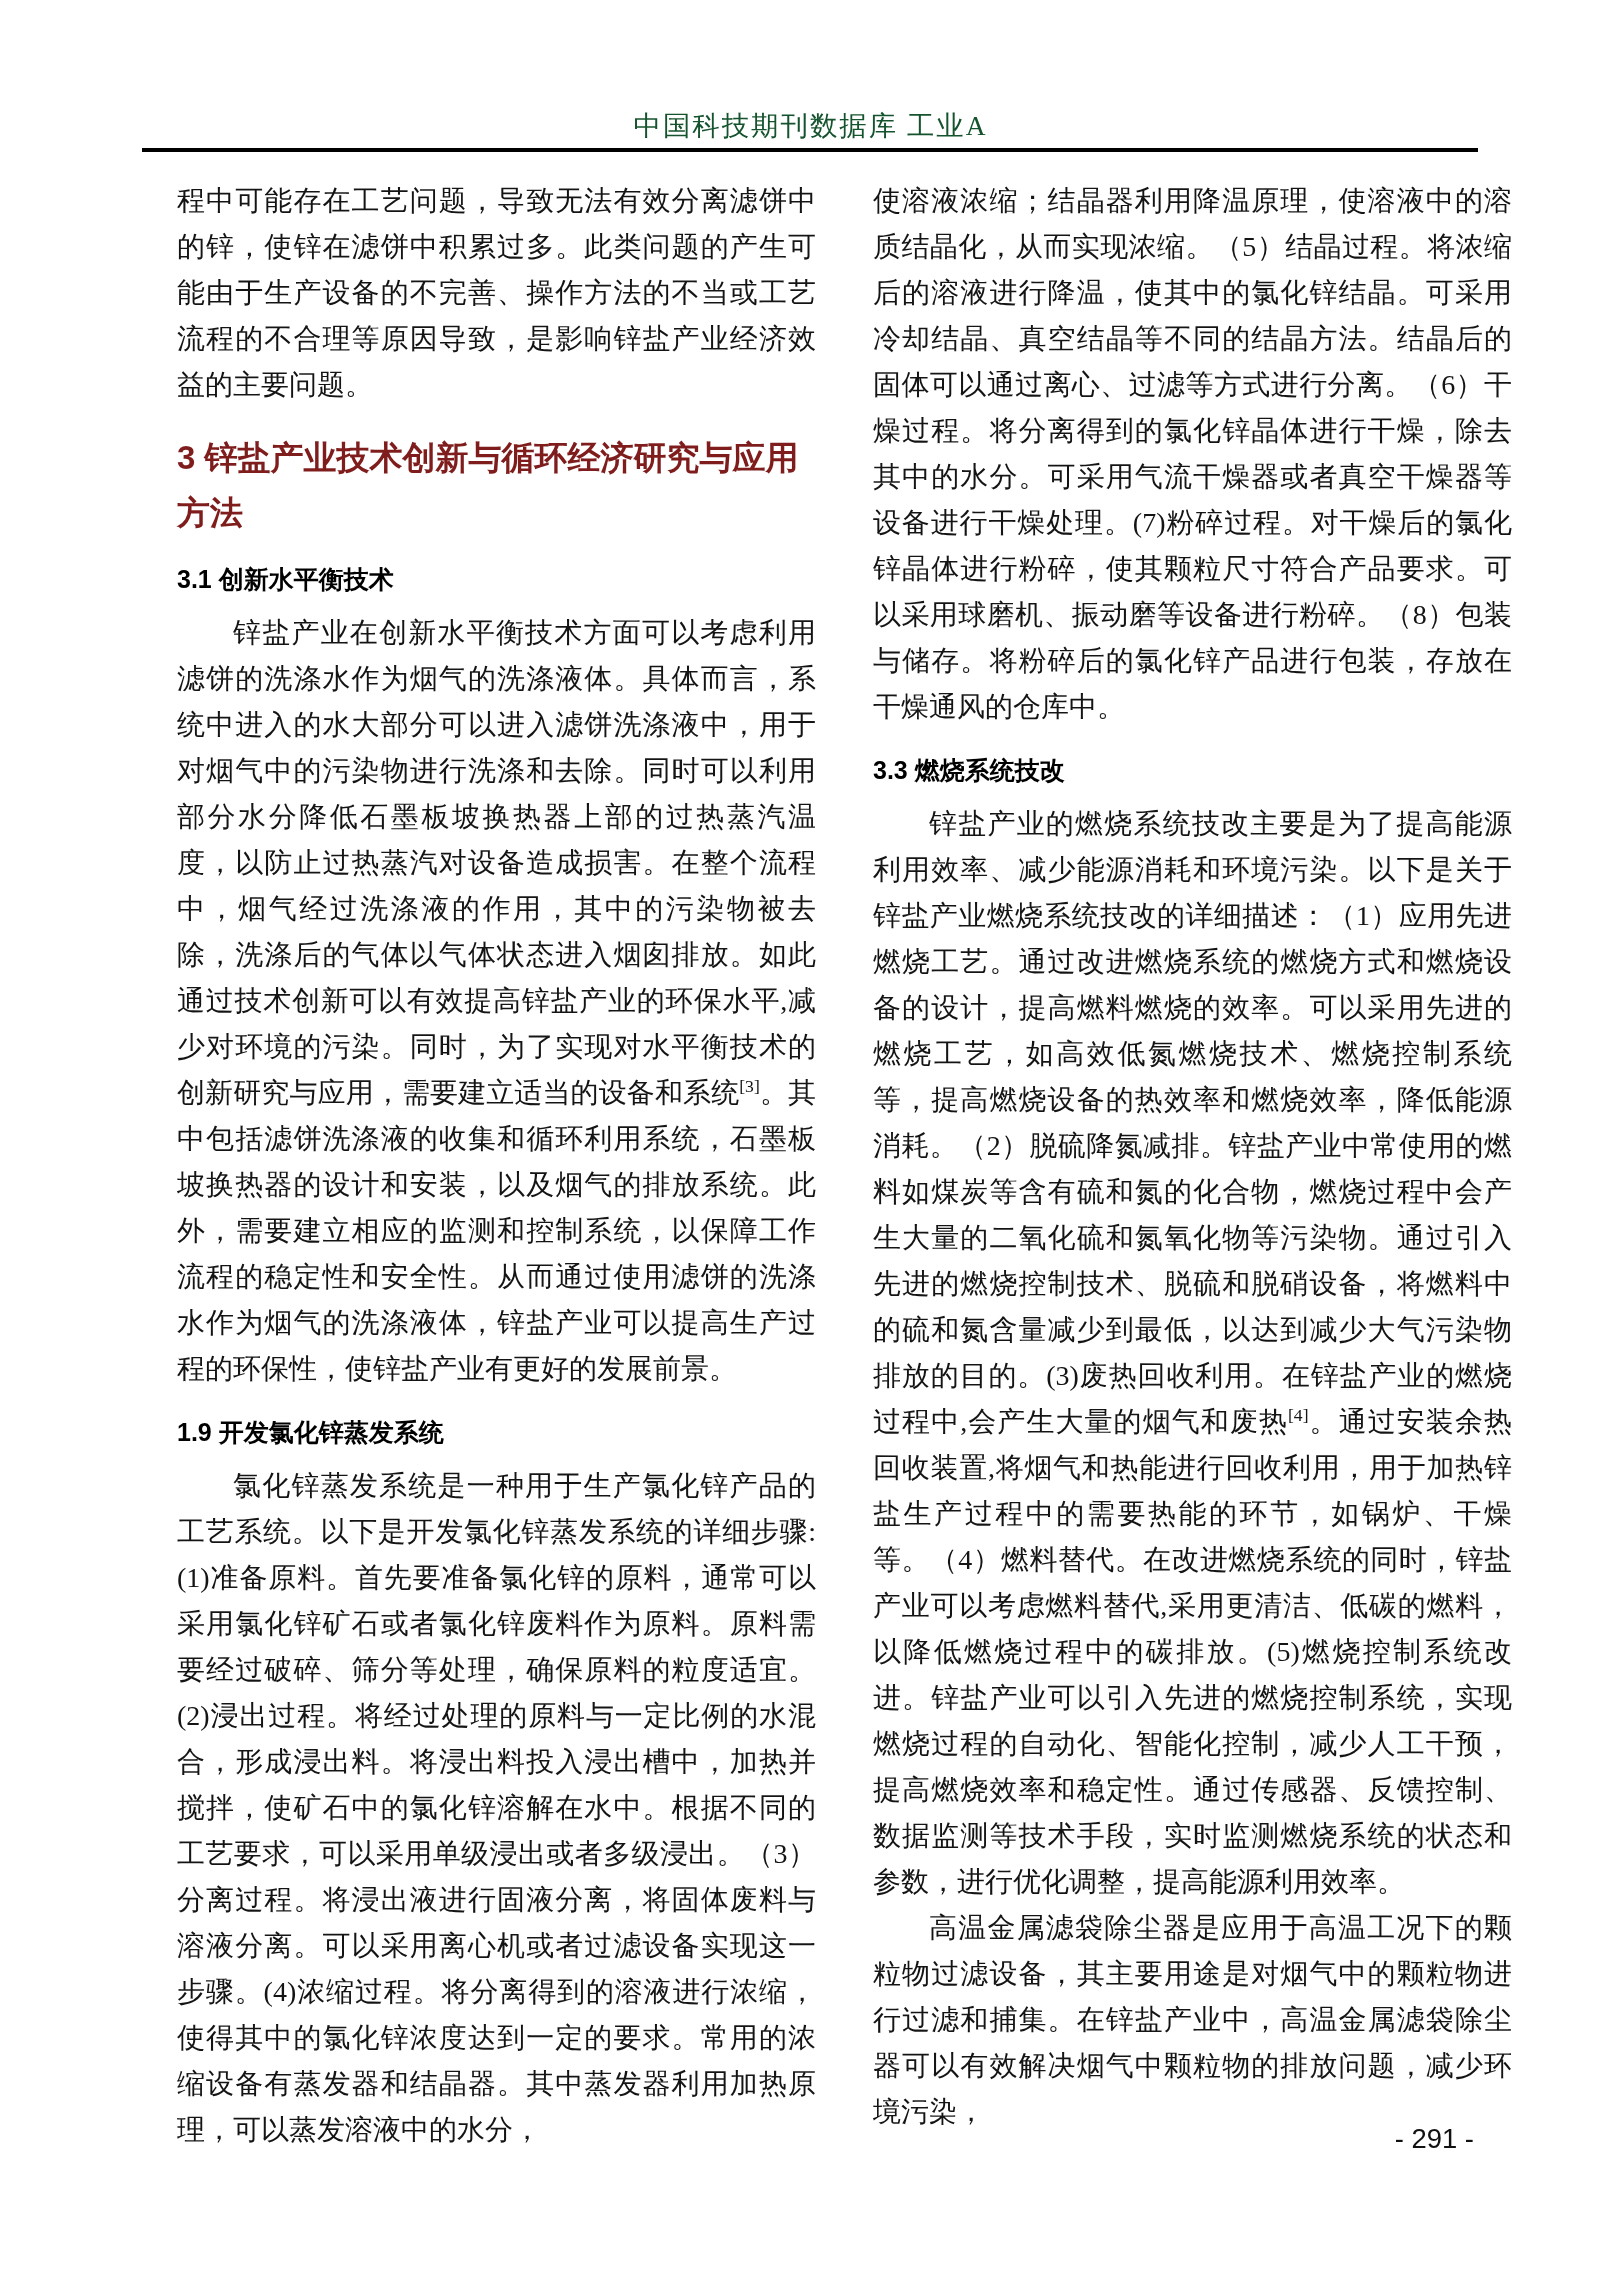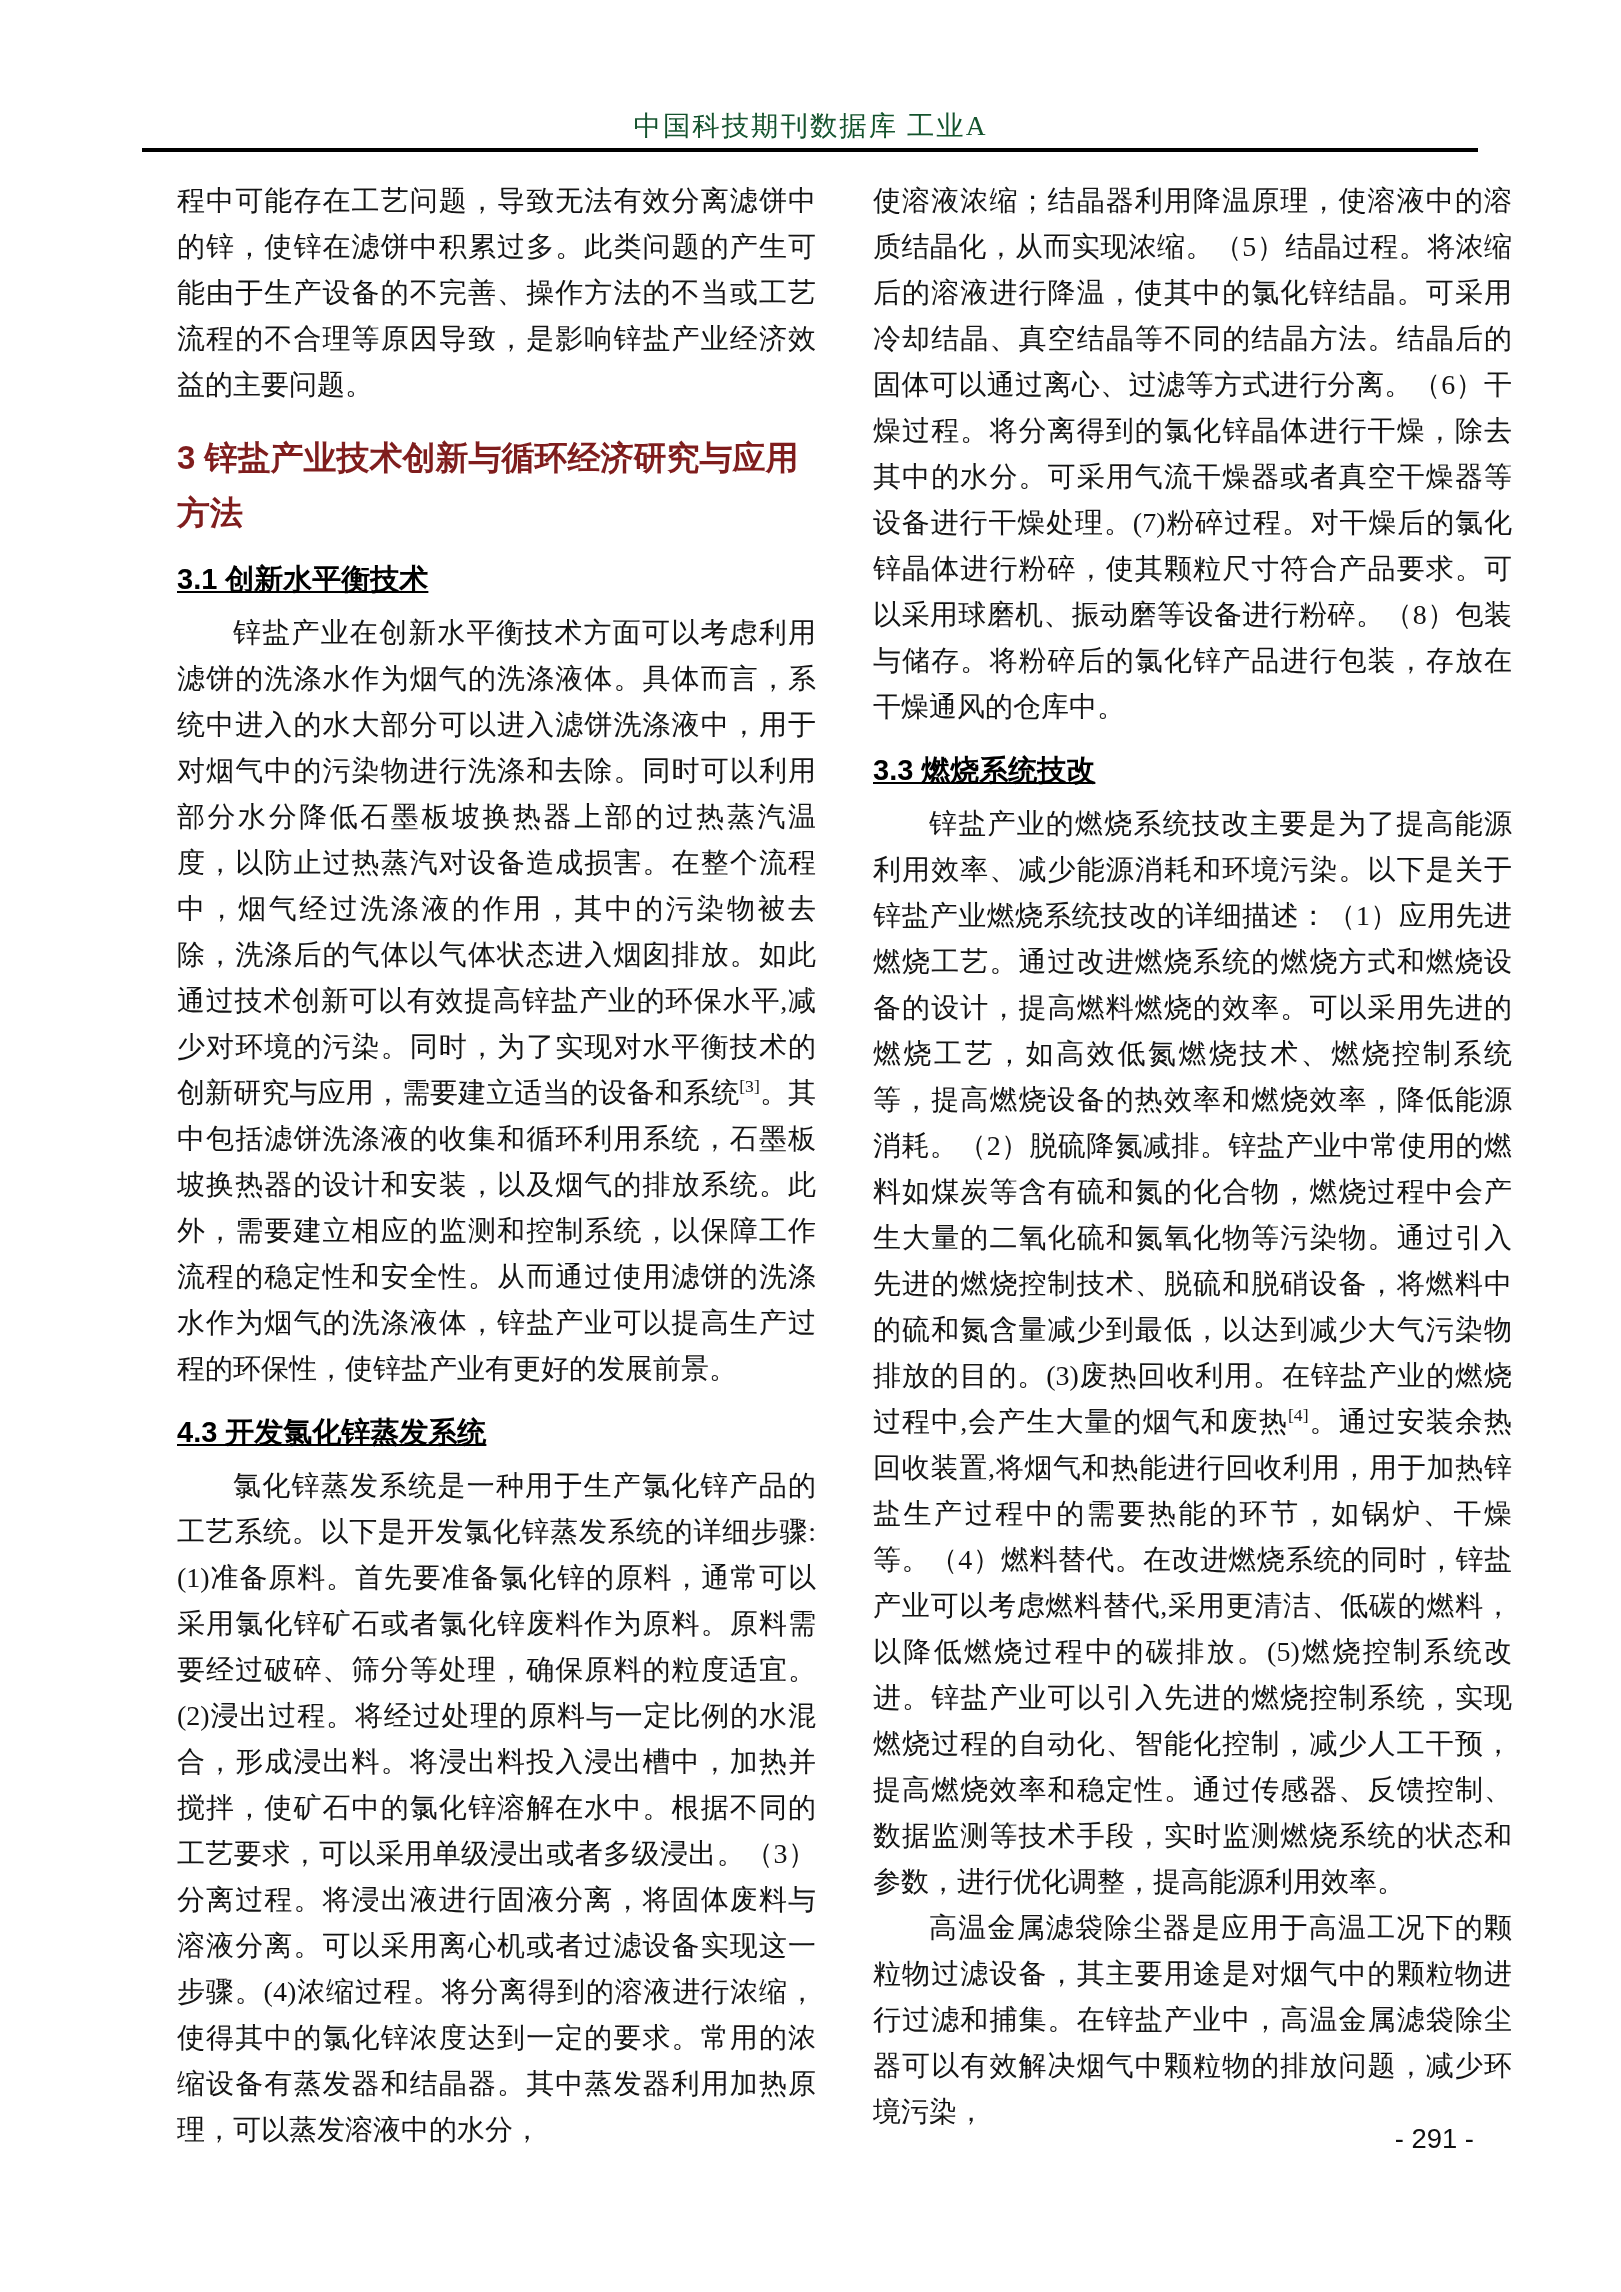--- a/index.html
+++ b/index.html
@@ -48,27 +48,26 @@
     font-family: "Liberation Sans", "DejaVu Sans", sans-serif;
     font-size: 33px;
     line-height: 55px;
     font-weight: bold;
     margin: 21.6px 0 9.8px 0;
     text-align: left;
     color: #7f1d1d;
   }
   h3.subsec {
     font-family: "Liberation Sans", "DejaVu Sans", sans-serif;
-    font-size: 29px;
+    font-size: 25px;
     line-height: 49px;
     font-weight: bold;
     margin: 15.7px 0 5.9px 0;
     text-align: left;
     color: #000;
-    text-decoration: underline;
   }
   .sup {
     vertical-align: super;
     font-size: 17.6px;
     line-height: 0;
   }
   .footer-pagenum {
     position: absolute;
     top: 2123px;
     right: 147px;
@@ -88,21 +87,21 @@
 
   <div class="col col-left">
     <p>程中可能存在工艺问题，导致无法有效分离滤饼中的锌，使锌在滤饼中积累过多。此类问题的产生可能由于生产设备的不完善、操作方法的不当或工艺流程的不合理等原因导致，是影响锌盐产业经济效益的主要问题。</p>
 
     <h2 class="sec">3 锌盐产业技术创新与循环经济研究与应用方法</h2>
 
     <h3 class="subsec">3.1 创新水平衡技术</h3>
 
     <p class="indent">锌盐产业在创新水平衡技术方面可以考虑利用滤饼的洗涤水作为烟气的洗涤液体。具体而言，系统中进入的水大部分可以进入滤饼洗涤液中，用于对烟气中的污染物进行洗涤和去除。同时可以利用部分水分降低石墨板坡换热器上部的过热蒸汽温度，以防止过热蒸汽对设备造成损害。在整个流程中，烟气经过洗涤液的作用，其中的污染物被去除，洗涤后的气体以气体状态进入烟囱排放。如此通过技术创新可以有效提高锌盐产业的环保水平,减少对环境的污染。同时，为了实现对水平衡技术的创新研究与应用，需要建立适当的设备和系统<span class="sup">[3]</span>。其中包括滤饼洗涤液的收集和循环利用系统，石墨板坡换热器的设计和安装，以及烟气的排放系统。此外，需要建立相应的监测和控制系统，以保障工作流程的稳定性和安全性。从而通过使用滤饼的洗涤水作为烟气的洗涤液体，锌盐产业可以提高生产过程的环保性，使锌盐产业有更好的发展前景。</p>
 
-    <h3 class="subsec">4.3 开发氯化锌蒸发系统</h3>
+    <h3 class="subsec">1.9 开发氯化锌蒸发系统</h3>
 
     <p class="indent">氯化锌蒸发系统是一种用于生产氯化锌产品的工艺系统。以下是开发氯化锌蒸发系统的详细步骤:(1)准备原料。首先要准备氯化锌的原料，通常可以采用氯化锌矿石或者氯化锌废料作为原料。原料需要经过破碎、筛分等处理，确保原料的粒度适宜。(2)浸出过程。将经过处理的原料与一定比例的水混合，形成浸出料。将浸出料投入浸出槽中，加热并搅拌，使矿石中的氯化锌溶解在水中。根据不同的工艺要求，可以采用单级浸出或者多级浸出。（3）分离过程。将浸出液进行固液分离，将固体废料与溶液分离。可以采用离心机或者过滤设备实现这一步骤。(4)浓缩过程。将分离得到的溶液进行浓缩，使得其中的氯化锌浓度达到一定的要求。常用的浓缩设备有蒸发器和结晶器。其中蒸发器利用加热原理，可以蒸发溶液中的水分，</p>
   </div>
 
   <div class="col col-right">
     <p>使溶液浓缩；结晶器利用降温原理，使溶液中的溶质结晶化，从而实现浓缩。（5）结晶过程。将浓缩后的溶液进行降温，使其中的氯化锌结晶。可采用冷却结晶、真空结晶等不同的结晶方法。结晶后的固体可以通过离心、过滤等方式进行分离。（6）干燥过程。将分离得到的氯化锌晶体进行干燥，除去其中的水分。可采用气流干燥器或者真空干燥器等设备进行干燥处理。(7)粉碎过程。对干燥后的氯化锌晶体进行粉碎，使其颗粒尺寸符合产品要求。可以采用球磨机、振动磨等设备进行粉碎。（8）包装与储存。将粉碎后的氯化锌产品进行包装，存放在干燥通风的仓库中。</p>
 
     <h3 class="subsec">3.3 燃烧系统技改</h3>
 
     <p class="indent">锌盐产业的燃烧系统技改主要是为了提高能源利用效率、减少能源消耗和环境污染。以下是关于锌盐产业燃烧系统技改的详细描述：（1）应用先进燃烧工艺。通过改进燃烧系统的燃烧方式和燃烧设备的设计，提高燃料燃烧的效率。可以采用先进的燃烧工艺，如高效低氮燃烧技术、燃烧控制系统等，提高燃烧设备的热效率和燃烧效率，降低能源消耗。（2）脱硫降氮减排。锌盐产业中常使用的燃料如煤炭等含有硫和氮的化合物，燃烧过程中会产生大量的二氧化硫和氮氧化物等污染物。通过引入先进的燃烧控制技术、脱硫和脱硝设备，将燃料中的硫和氮含量减少到最低，以达到减少大气污染物排放的目的。(3)废热回收利用。在锌盐产业的燃烧过程中,会产生大量的烟气和废热<span class="sup">[4]</span>。通过安装余热回收装置,将烟气和热能进行回收利用，用于加热锌盐生产过程中的需要热能的环节，如锅炉、干燥等。（4）燃料替代。在改进燃烧系统的同时，锌盐产业可以考虑燃料替代,采用更清洁、低碳的燃料，以降低燃烧过程中的碳排放。(5)燃烧控制系统改进。锌盐产业可以引入先进的燃烧控制系统，实现燃烧过程的自动化、智能化控制，减少人工干预，提高燃烧效率和稳定性。通过传感器、反馈控制、数据监测等技术手段，实时监测燃烧系统的状态和参数，进行优化调整，提高能源利用效率。</p>

